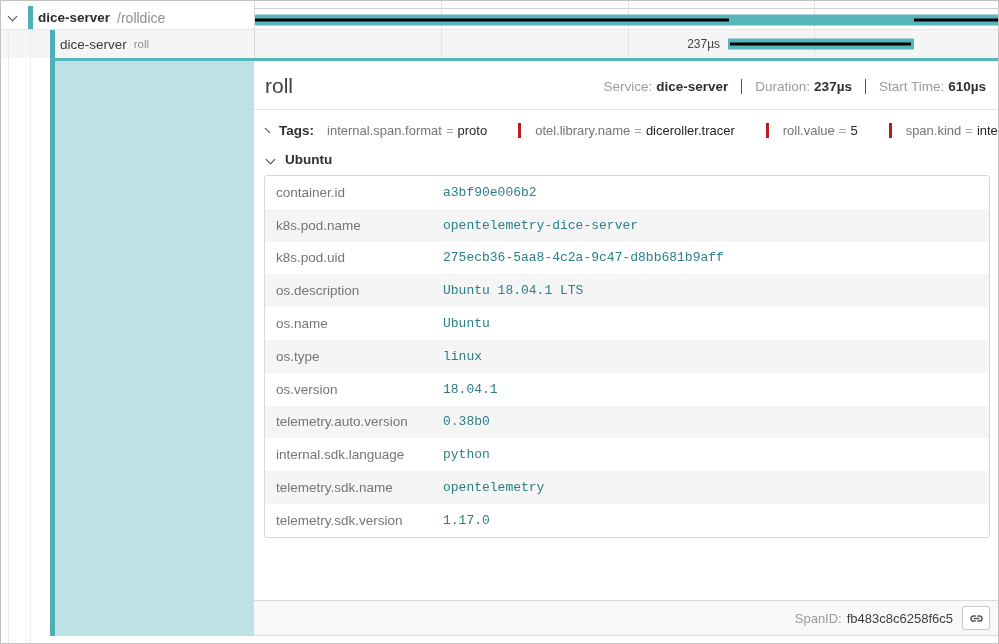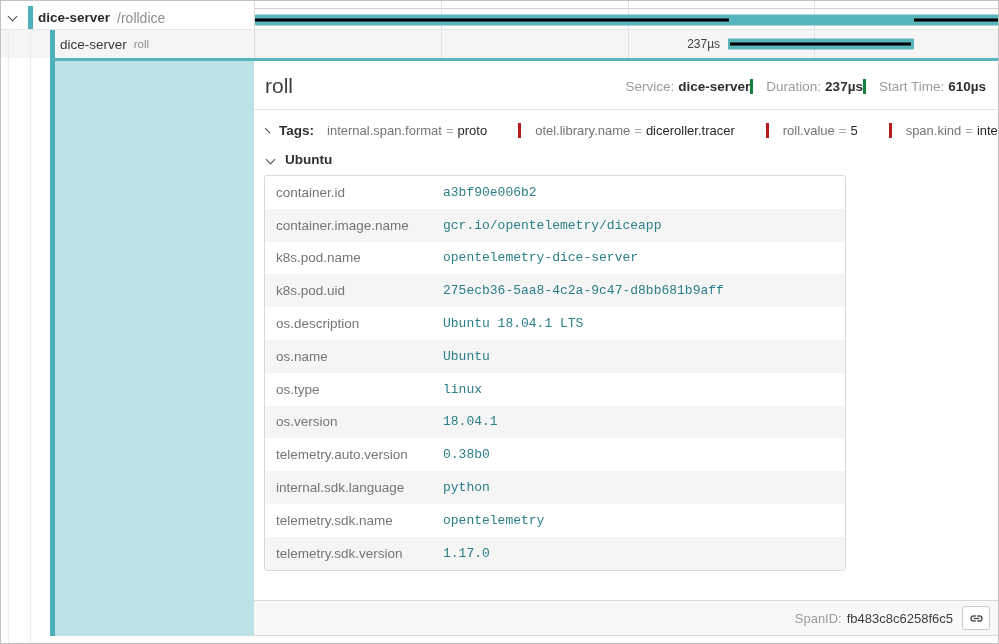--- a/index.html
+++ b/index.html
@@ -124,21 +124,21 @@
     width: 746px; height: 575px;
     background: #fff;
   }
   .detail-header {
     display: flex; justify-content: space-between; align-items: center;
     padding: 12px 14px 10px 11px;
     border-bottom: 1px solid #e4e4e4;
   }
   .detail-title { font-size: 21px; font-weight: 400; color: #3d3d3d; line-height: 26px; }
   .overview { display: flex; align-items: center; font-size: 13.5px; white-space: nowrap; }
-  .ov-item + .ov-item { border-left: 3px solid #15803d; padding-left: 13px; }
+  .ov-item + .ov-item { border-left: 1px solid #15803d; padding-left: 13px; margin-left: 13px; }
   .ov-label { color: #9b9b9b; }
   .ov-value { color: #2f2f2f; font-weight: 700; margin-left: 4px; }
 
   .tags-row {
     display: flex; align-items: center;
     padding: 13px 14px 0 13px;
     font-size: 13px; white-space: nowrap;
     cursor: pointer;
   }
   .tags-label { font-weight: 700; color: #2f2f2f; margin: 0 13px 0 11px; font-size: 13.5px; }
@@ -149,21 +149,21 @@
   .tag-val { color: #262626; }
 
   .process-row {
     display: flex; align-items: center;
     padding: 14px 14px 0 13px;
     cursor: pointer;
   }
   .process-label { font-weight: 700; color: #2f2f2f; margin-left: 11px; font-size: 13.5px; }
 
   .process-table {
-    width: 582px; margin: 8px 10px 0 10px;
+    width: 726px; margin: 8px 10px 0 10px;
     border: 1px solid #d9d9d9; border-radius: 3px;
     border-collapse: separate; border-spacing: 0;
     overflow: hidden;
   }
   .process-table tr:nth-child(even) { background: #f5f5f5; }
   .process-table td { height: 32.8px; padding: 0 8px; vertical-align: middle; }
   .proc-key { width: 170px; padding-left: 11px !important; color: #757575; font-size: 13.5px; }
   .proc-val {
     font-family: "Liberation Mono", "DejaVu Sans Mono", monospace;
     font-size: 13px; color: var(--value-teal, #2b7f88);
@@ -265,24 +265,20 @@
       <span class="process-label">Ubuntu</span>
     </div>
 
     <table class="process-table">
       <tbody>
   <tr>
     <td class="proc-key">container.id</td>
     <td class="proc-val">a3bf90e006b2</td>
   </tr>
 
-  <tr>
-    <td class="proc-key">container.image.name</td>
-    <td class="proc-val">gcr.io/opentelemetry/diceapp</td>
-  </tr>
 
 
   <tr>
     <td class="proc-key">k8s.pod.name</td>
     <td class="proc-val">opentelemetry-dice-server</td>
   </tr>
 
   <tr>
     <td class="proc-key">k8s.pod.uid</td>
     <td class="proc-val">275ecb36-5aa8-4c2a-9c47-d8bb681b9aff</td>

